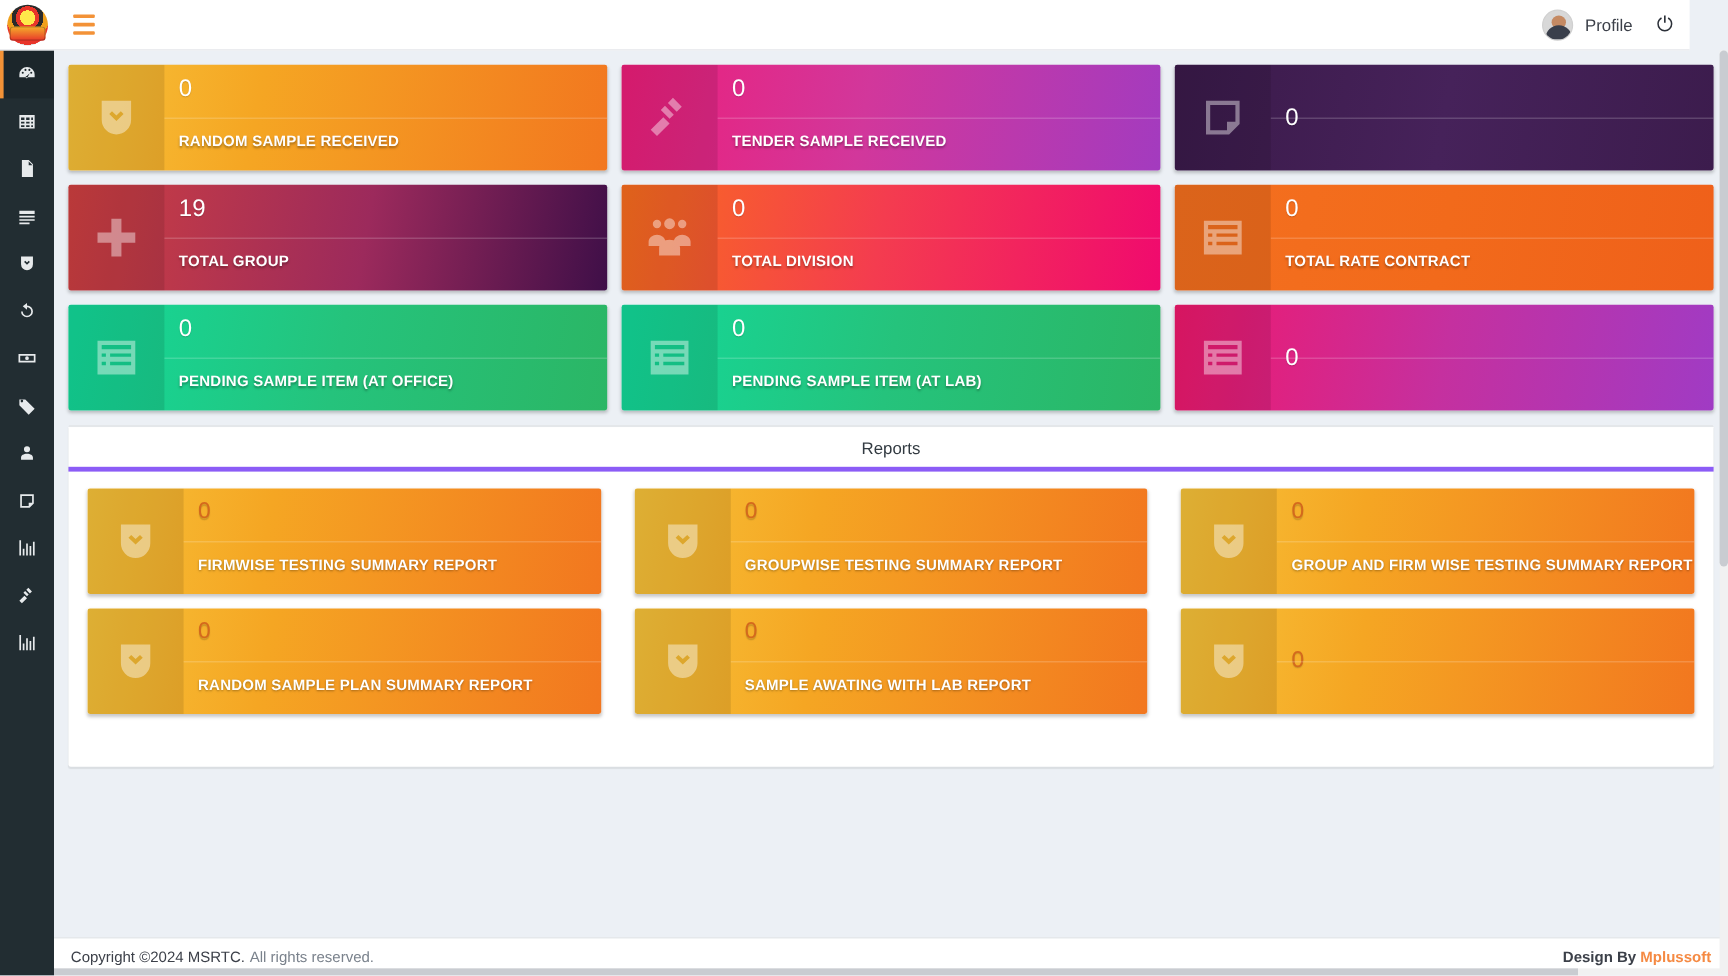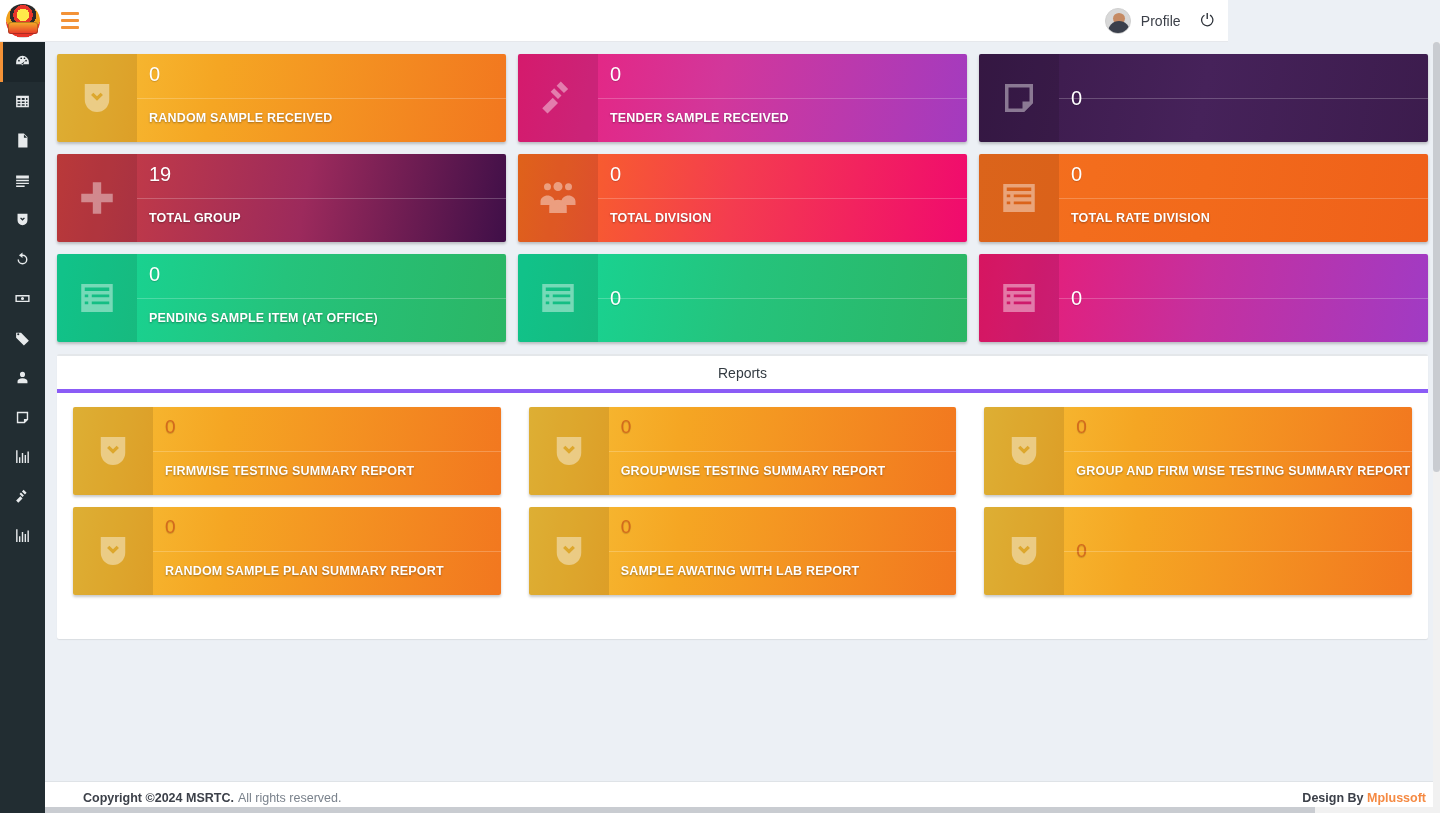--- a/index.html
+++ b/index.html
@@ -6,21 +6,21 @@
   html, body {
     width: 1440px; height: 813px;
     font-family: "Liberation Sans", sans-serif;
     background: #ecf0f5;
     overflow: hidden;
   }
   .app { position: relative; width: 1440px; height: 813px; }
 
   
   .topbar {
-    position: absolute; top: 0; left: 0; width: 1228px; height: 42px;
+    position: absolute; top: 0; left: 0; width: 1408px; height: 42px;
     background: #ffffff; display: flex; align-items: center;
     border-bottom: 1px solid #e6e8ec;
     z-index: 20;
   }
   .logo-box {
     width: 45px; height: 42px; display: flex; align-items: center; justify-content: center;
   }
   .logo-emblem {
     width: 34px; height: 34px; border-radius: 50%;
     background:
@@ -138,21 +138,21 @@
     background: linear-gradient(100deg, #f7c33a 0%, #f5a623 35%, #f2771f 100%);
   }
   .rcard .card-num { color: #d4691d; font-size: 19px; }
 
   
   .footer {
     position: absolute; left: 45px; bottom: 0; width: 1395px; height: 32px;
     background: #ffffff; border-top: 1px solid #dfe3e7;
     display: flex; align-items: center; padding: 0 14px; font-size: 12.5px; color: #3c4049;
   }
-  .footer b { font-weight: bold; margin-left: 24px; }
+  .footer b { font-weight: normal; }
   .footer .muted { color: #7a828c; margin-left: 4px; }
   .footer-right { margin-left: auto; font-weight: bold; }
   .footer-right .brand { color: #f58a43; font-weight: bold; }
 
   
   .vscroll {
     position: absolute; top: 42px; right: 0; width: 7px; height: 771px;
     background: #f1f1f1; z-index: 18;
   }
   .vscroll i { position:absolute; top: 0; left: 0; width: 7px; height: 430px; background: #c9ccd1; border-radius: 4px; display:block; }
@@ -318,21 +318,21 @@
         </div>
         <div class="card c-orange2">
           <div class="card-icon">
             <svg viewBox="0 0 24 24">
                 <path d="M3 4h18v16H3V4zm2 2v2h14V6H5zm0 4v1.6h2V10H5zm4 0v1.6h10V10H9zm-4 4v1.6h2V14H5zm4 0v1.6h10V14H9z"></path>
               </svg>
           </div>
           <div class="card-body">
             <div class="card-num">0</div>
             <div class="card-sep"></div>
-            <div class="card-label">TOTAL RATE DIVISION</div>
+            <div class="card-label">TOTAL RATE CONTRACT</div>
           </div>
         </div>
       </div>
 
       <div class="row3">
         <div class="card c-green">
           <div class="card-icon">
             <svg viewBox="0 0 24 24">
                 <path d="M3 4h18v16H3V4zm2 2v2h14V6H5zm0 4v1.6h2V10H5zm4 0v1.6h10V10H9zm-4 4v1.6h2V14H5zm4 0v1.6h10V14H9z"></path>
               </svg>
@@ -345,20 +345,21 @@
         </div>
         <div class="card c-green">
           <div class="card-icon">
             <svg viewBox="0 0 24 24">
                 <path d="M3 4h18v16H3V4zm2 2v2h14V6H5zm0 4v1.6h2V10H5zm4 0v1.6h10V10H9zm-4 4v1.6h2V14H5zm4 0v1.6h10V14H9z"></path>
               </svg>
           </div>
           <div class="card-body">
             <div class="card-num">0</div>
             <div class="card-sep"></div>
+            <div class="card-label">PENDING SAMPLE ITEM (AT LAB)</div>
           </div>
         </div>
         <div class="card c-magpur">
           <div class="card-icon">
             <svg viewBox="0 0 24 24">
                 <path d="M3 4h18v16H3V4zm2 2v2h14V6H5zm0 4v1.6h2V10H5zm4 0v1.6h10V10H9zm-4 4v1.6h2V14H5zm4 0v1.6h10V14H9z"></path>
               </svg>
           </div>
           <div class="card-body">
             <div class="card-num">0</div>

